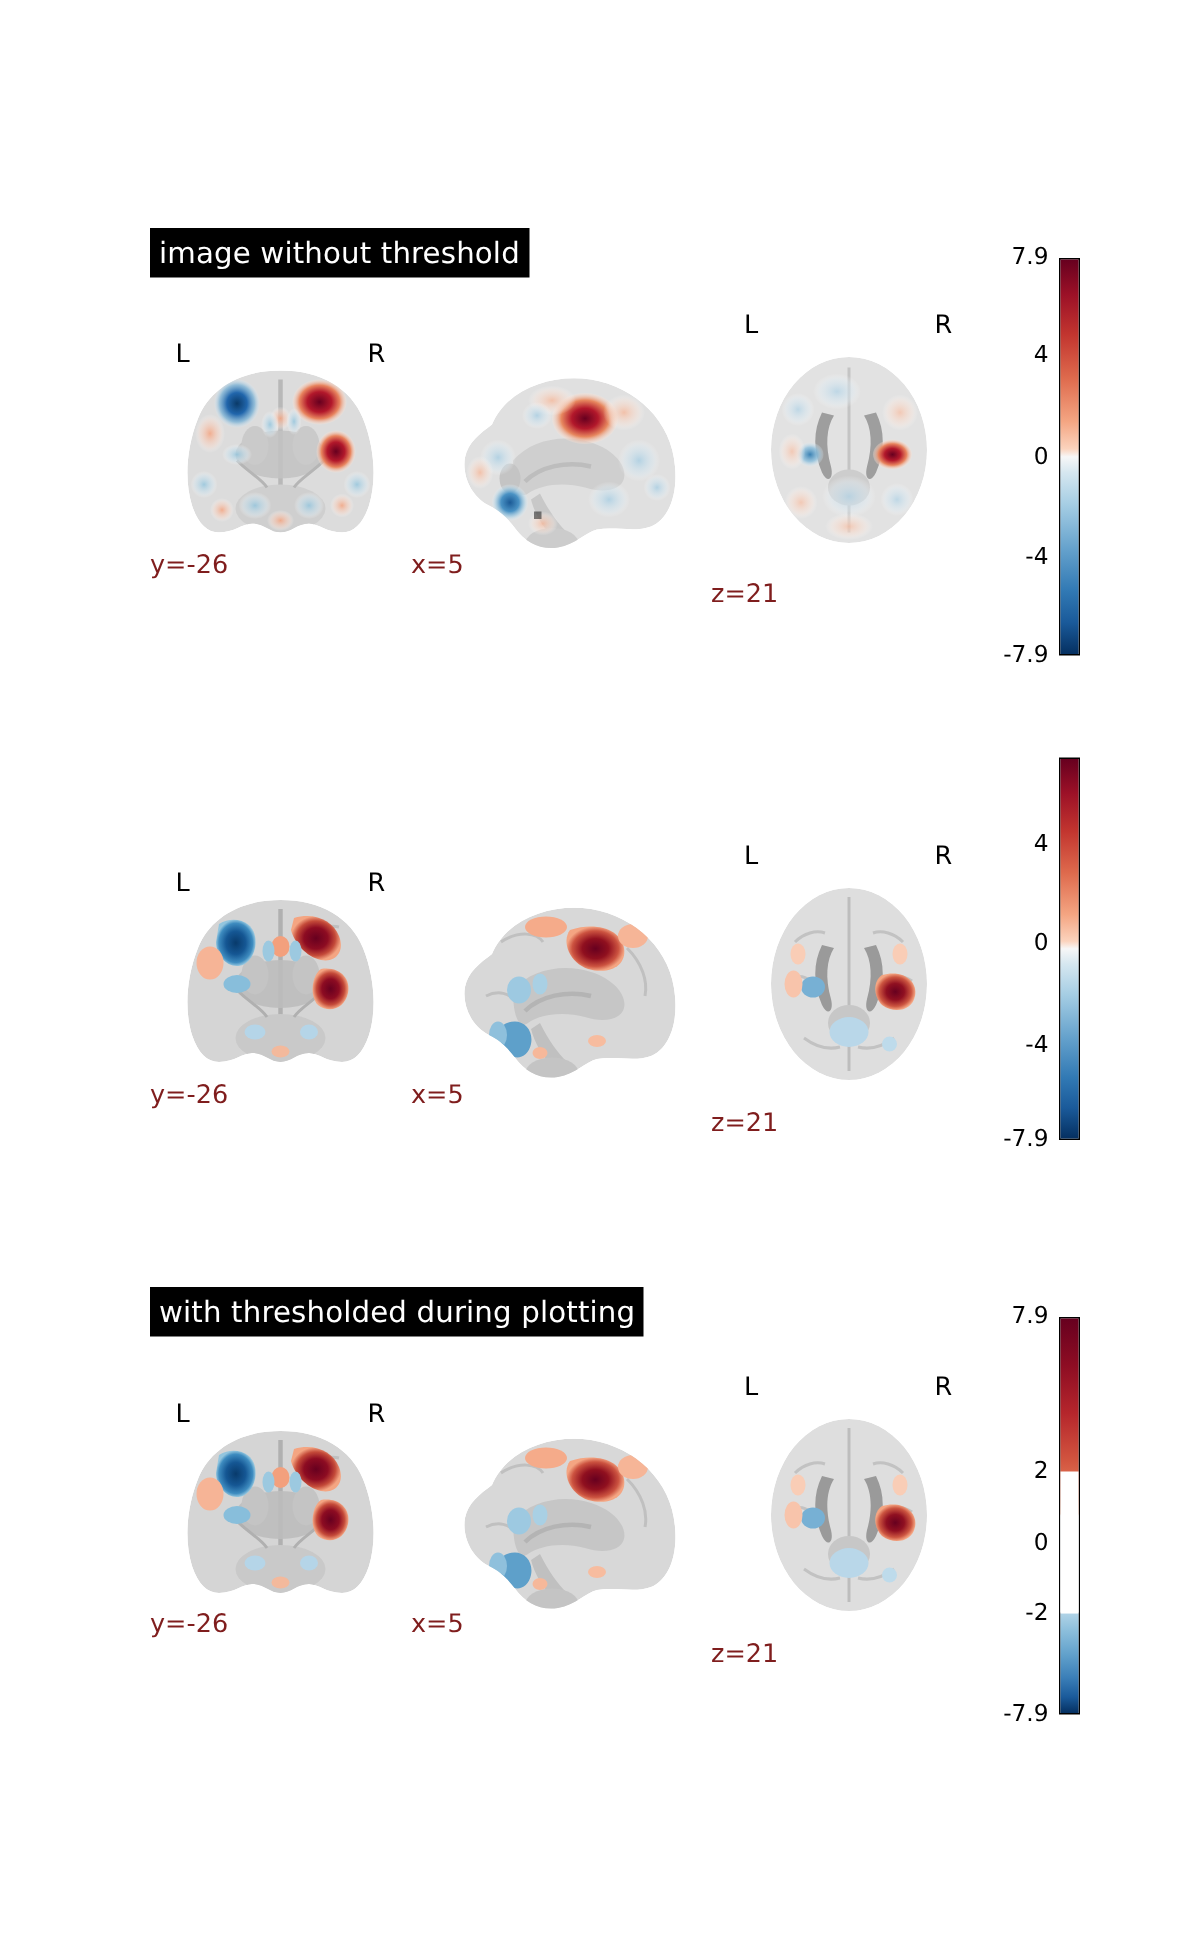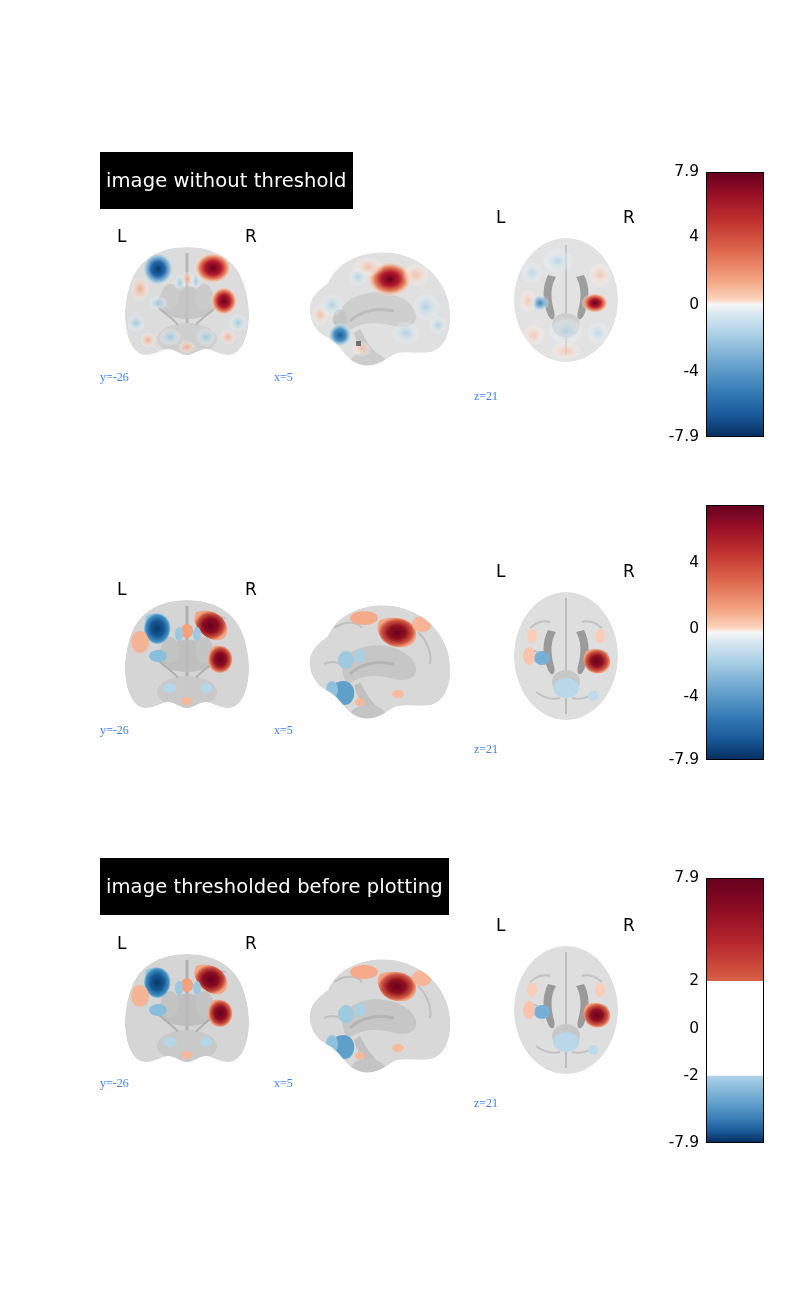--- a/index.html
+++ b/index.html
@@ -31,21 +31,21 @@
   }
 
   
   .title-bar {
     position: absolute;
     background: #000000;
     color: #ffffff;
     font-size: 19.5px;
     line-height: 33px;
     height: 33px;
-    padding: 12px 6px;
+    padding: 0 6px;
     white-space: nowrap;
     letter-spacing: 0.1px;
     z-index: 40;
   }
 
   
   .slice {
     position: absolute;
   }
   .slice-canvas {
@@ -55,31 +55,29 @@
     height: 100%;
   }
   .lr-label {
     position: absolute;
     font-size: 17px;
     color: #000000;
     line-height: 17px;
   }
   .coord-label {
     position: absolute;
-    font-size: 12px;
-    color: #3b82f6;
+    font-size: 17px;
+    color: #7f1d1d;
     line-height: 17px;
     white-space: nowrap;
-    font-family: Liberation Serif, serif;
   }
 
   
   .cbar-wrap {
     position: absolute;
-    padding-left: 44px;
   }
   .cbar {
     position: absolute;
     left: 0; top: 0;
     width: 100%;
     height: 100%;
     border: 1.2px solid #000000;
     box-sizing: border-box;
   }
   .cbar-grad {
@@ -429,21 +427,21 @@
         </g>
       </svg>
     </div>
     <div class="lr-label" style="left:496px; top:93px;">L</div>
     <div class="lr-label" style="left:623px; top:93px;">R</div>
     <div class="coord-label" style="left:474px; top:271px;">z=21</div>
   </div>
 
   <div class="panel" style="top:830px;height:400px;">
 
-    <div class="title-bar" style="left:100px; top:28px;">image thresholded before plotting</div>
+    <div class="title-bar" style="left:100px; top:28px;">with thresholded during plotting</div>
 
     <div class="slice" style="left:118px; top:122px; width:138px; height:115px;">
       <svg class="slice-canvas" viewBox="0 0 138 115" preserveAspectRatio="none">
         <defs>
           <clipPath id="c3clip">
               <path d="M69 2 C96 2 116 14 124 34 C132 54 133 76 128 92 C124 104 118 110 110 110 C100 110 94 104 88 104 C80 104 76 110 69 110 C62 110 58 104 50 104 C44 104 38 110 28 110 C20 110 14 104 10 92 C5 76 6 54 14 34 C22 14 42 2 69 2 Z"></path>
             </clipPath>
           <radialGradient id="c3warm" cx="50%" cy="50%" r="50%">
             <stop offset="0%" stop-color="#67001f"></stop>
               <stop offset="48%" stop-color="#8d0c22"></stop>

